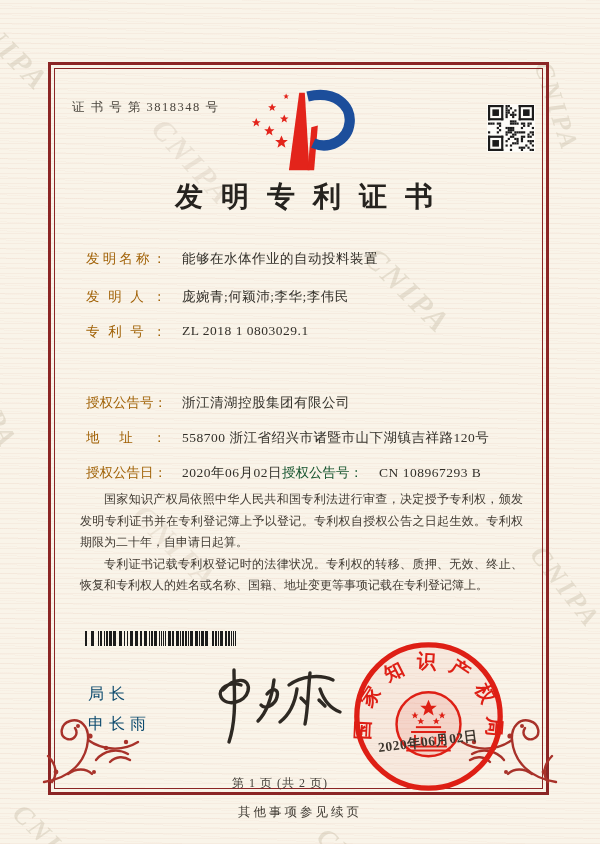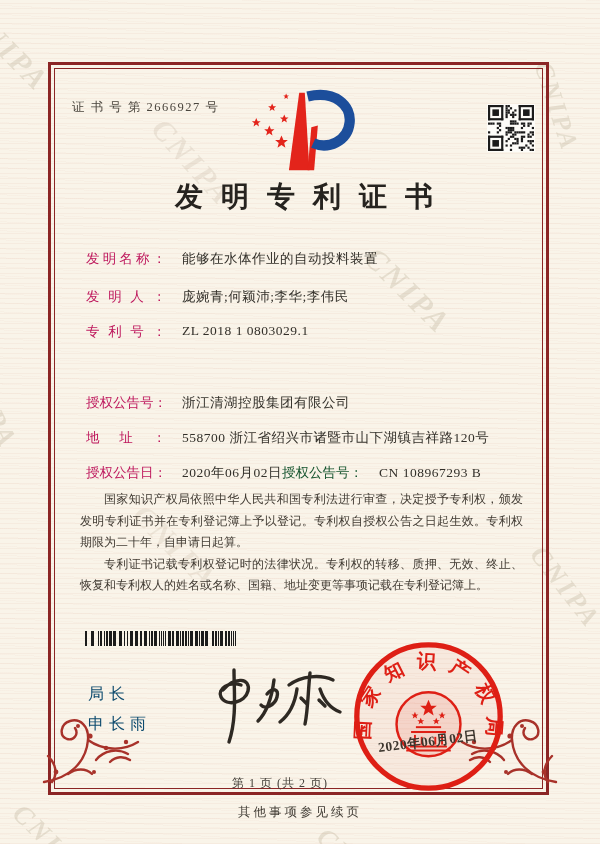--- a/index.html
+++ b/index.html
@@ -33,21 +33,21 @@
   .title{
     position:absolute;left:0;top:178px;width:100%;text-align:center;
     font-size:28px;font-weight:600;letter-spacing:18px;padding-left:26px;
     box-sizing:border-box;color:#26231f;
   }
   .logo{position:absolute;left:246px;top:88px;}
   .qr{position:absolute;left:487px;top:104px;background:#fdfcf8;padding:1px;}
   .frow{position:absolute;left:86px;font-size:13.5px;color:#33302a;white-space:nowrap;}
   .flabel{
     display:inline-block;width:80px;text-align:justify;text-align-last:justify;
-    -moz-text-align-last:justify;vertical-align:top;color:#be185d;
+    -moz-text-align-last:justify;vertical-align:top;color:#a16207;
   }
   .flabel::after{content:"：";}
   .fvalue{margin-left:16px;letter-spacing:0.5px;}
   .flabel2{color:#14532d;}
   .flabel2::after{content:"：";}
   .legal{
     position:absolute;left:80px;top:489px;width:443px;font-size:12px;
     line-height:21.5px;text-align:justify;color:#403a32;
   }
   .legal p{margin:0;text-indent:2em;}
@@ -122,21 +122,21 @@
     <g fill="#a8322a">
       <circle cx="56" cy="58" r="2.6"></circle>
         <circle cx="72" cy="70" r="2.2"></circle>
       <circle cx="92" cy="64" r="2.2"></circle>
         <circle cx="44" cy="48" r="2"></circle>
       <circle cx="22" cy="94" r="2.4"></circle>
         <circle cx="60" cy="94" r="2"></circle>
     </g>
   </svg>
 
-  <div class="cert-no">证 书 号 第 2666927 号</div>
+  <div class="cert-no">证 书 号 第 3818348 号</div>
 
   <svg class="logo" width="112" height="86" viewBox="0 0 120 92">
     <defs>
       <path id="star" d="M0,-10 L2.94,-3.09 L9.51,-3.09 L4.05,1.18 L5.88,8.09 L0,4 L-5.88,8.09 L-4.05,1.18 L-9.51,-3.09 L-2.94,-3.09 Z"></path>
     </defs>
     <g fill="#e3241b">
       <use href="#star" transform="translate(43,9) scale(0.32)"></use>
       <use href="#star" transform="translate(28,21) scale(0.45)"></use>
       <use href="#star" transform="translate(11,37) scale(0.5)"></use>
       <use href="#star" transform="translate(25,46) scale(0.58)"></use>

